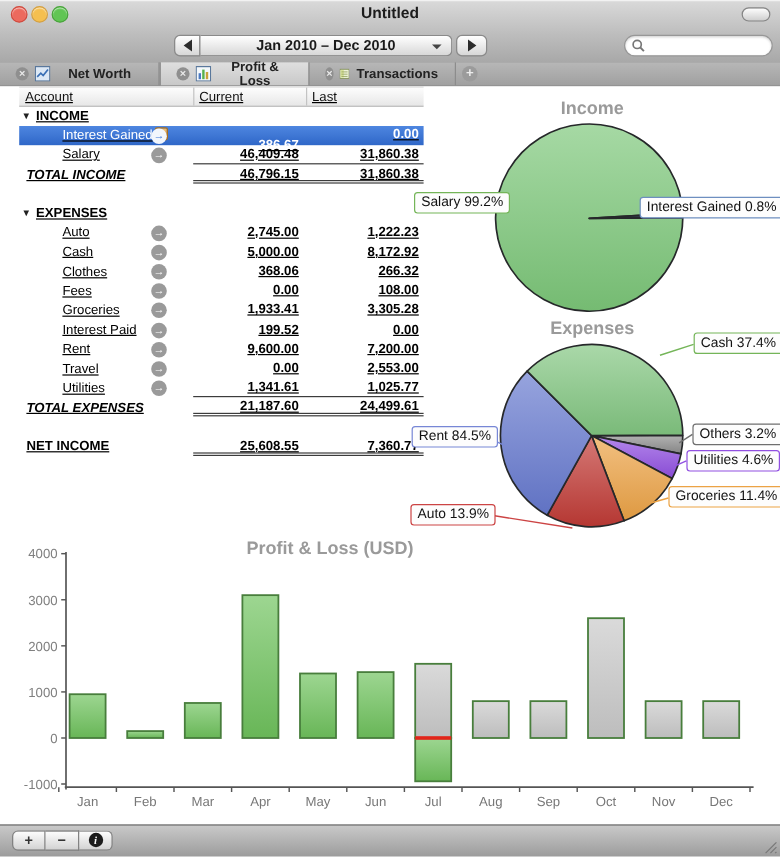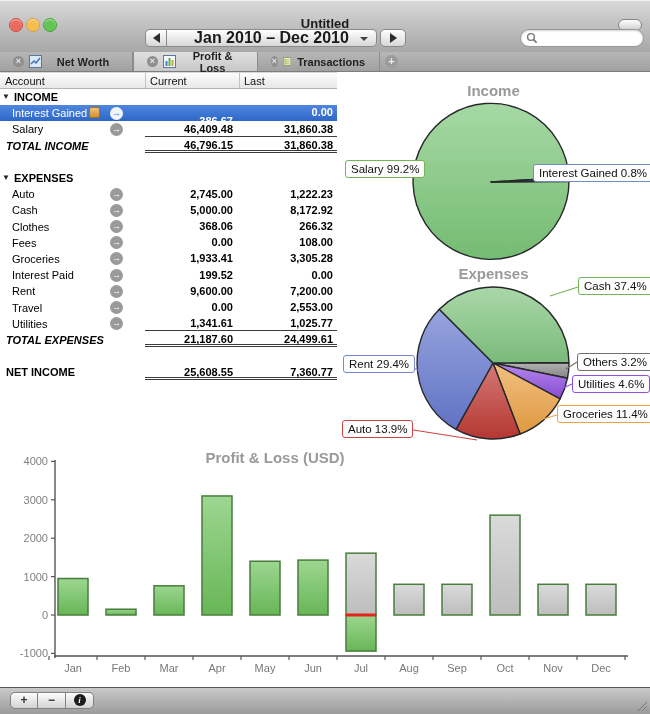--- a/index.html
+++ b/index.html
@@ -2,37 +2,37 @@
 <html><head>
 <meta charset="utf-8">
 <style>
   html,body{margin:0;padding:0;background:#e8e8e8;}
   #window{position:relative;width:650px;height:714px;overflow:hidden;
     font-family:"Liberation Sans","DejaVu Sans",sans-serif;background:#fff;}
   
   #chrome{position:absolute;left:0;top:0;width:650px;height:52px;
     background:linear-gradient(#dadada,#bdbdbd 55%,#a8a8a8);
     border-bottom:1px solid #6e6e6e;box-shadow:inset 0 1px 0 #f2f2f2;}
-  #titlebar{position:absolute;left:0;top:0;width:650px;height:22px;margin-top:13px;}
+  #titlebar{position:absolute;left:0;top:0;width:650px;height:22px;}
   .tl{position:absolute;top:5px;width:12px;height:12px;border-radius:50%;box-shadow:inset 0 1px 1px rgba(255,255,255,.6);}
   .tl.red{left:9px;background:#ec6a5e;border:1px solid #cf4a3e;}
   .tl.yellow{left:26px;background:#f5bf4f;border:1px solid #d3a043;}
   .tl.green{left:43px;background:#61c554;border:1px solid #47a33a;}
   #title{position:absolute;left:0;right:0;top:3px;text-align:center;font-size:13px;font-weight:bold;color:#1c1c1c;}
   #lozenge{position:absolute;right:8px;top:6px;width:22px;height:10px;border:1px solid #858585;border-radius:6px;
     background:linear-gradient(#fdfdfd,#cfcfcf);}
   #toolbar{position:absolute;left:0;top:22px;width:650px;height:30px;}
   .datenav{position:absolute;left:145px;top:7px;height:18px;display:flex;}
   .navbtn{width:22px;height:18px;border:1px solid #8a8a8a;background:linear-gradient(#ffffff,#d7d7d7);
     display:flex;align-items:center;justify-content:center;box-sizing:border-box;}
   .navbtn.prev{border-radius:5px 0 0 5px;}
   .navbtn.next{border-radius:0 5px 5px 0;margin-left:3px;width:26px;border-radius:5px;}
   .datefield{width:210px;height:18px;border:1px solid #8a8a8a;border-left:none;background:linear-gradient(#ffffff,#d7d7d7);
     border-radius:0 5px 5px 0;display:flex;align-items:center;justify-content:center;box-sizing:border-box;
-    font-size:16px;font-weight:bold;color:#1a1a1a;position:relative;}
+    font-size:12px;font-weight:bold;color:#1a1a1a;position:relative;}
   .tri-l{width:0;height:0;border-style:solid;border-width:5px 7px 5px 0;border-color:transparent #2c2c2c transparent transparent;}
   .tri-r{width:0;height:0;border-style:solid;border-width:5px 0 5px 7px;border-color:transparent transparent transparent #2c2c2c;}
   .caret{position:absolute;right:8px;top:7px;width:0;height:0;border-style:solid;border-width:4px 4px 0 4px;
     border-color:#444 transparent transparent transparent;}
   .search{position:absolute;left:520px;top:7px;width:122px;height:16px;border:1px solid #979797;border-radius:9px;
     background:#fff;display:flex;align-items:center;box-shadow:inset 0 1px 2px rgba(0,0,0,.18);}
   .search svg{margin-left:5px;}
   
   #tabbar{position:absolute;left:0;top:52px;width:650px;height:20px;
     background:linear-gradient(#b7b7b7,#a0a0a0);border-bottom:1px solid #7d7d7d;display:flex;box-sizing:border-box;}
@@ -40,37 +40,37 @@
   .tab.active{background:linear-gradient(#dfdfdf,#c8c8c8);border-left:1px solid #8c8c8c;}
   .tab .close{width:11px;height:11px;border-radius:50%;background:#8f8f8f;color:#e9e9e9;font-size:9px;line-height:11px;
     text-align:center;margin:0 5px 0 13px;font-weight:bold;}
   .tab .ticon{width:13px;height:13px;margin-right:6px;}
   .tab .tlabel{font-size:11px;font-weight:bold;color:#222;flex:1;text-align:center;padding-right:14px;}
   .addtab{width:13px;height:13px;border-radius:50%;background:#9b9b9b;color:#ececec;font-size:11px;line-height:12px;
     text-align:center;font-weight:bold;margin:3px 0 0 5px;}
   
   #content{position:absolute;left:0;top:72px;width:650px;height:615px;background:#fff;}
   
-  #acct-table{position:absolute;left:0;top:0;width:337px;font-size:11px;}
+  #acct-table{position:absolute;left:16px;top:0;width:337px;font-size:11px;text-decoration:underline;}
   #thead{display:flex;height:17px;background:linear-gradient(#fdfdfd,#e7e7e7);border-bottom:1px solid #b4b4b4;
     border-top:1px solid #d8d8d8;box-sizing:border-box;}
   #thead .hc{line-height:16px;color:#111;box-sizing:border-box;}
   #thead .h0{width:145px;padding-left:5px;}
   #thead .h1{width:94px;border-left:1px solid #c3c3c3;padding-left:4px;}
   #thead .h2{width:98px;border-left:1px solid #c3c3c3;padding-left:4px;}
   .trow{display:flex;height:16.2px;align-items:center;position:relative;}
   .trow.sel{background:linear-gradient(#4e86e0,#2f67c8);color:#fff;}
   .ca{width:145px;box-sizing:border-box;position:relative;height:16px;line-height:16px;}
   .cv{width:94px;box-sizing:border-box;text-align:right;padding-right:6px;font-weight:bold;height:15px;line-height:15px;}
   .cl{width:98px;box-sizing:border-box;text-align:right;padding-right:4px;font-weight:bold;height:15px;line-height:15px;}
   .rule .cv,.rule .cl{border-bottom:1px solid #3c3c3c;}
   .dtotal .cv,.dtotal .cl{border-bottom:3px double #3c3c3c;}
   .sec .ca{font-weight:bold;padding-left:14px;}
   .disc{position:absolute;left:2px;top:0px;font-size:8px;color:#222;}
-  .item .ca{padding-left:12px;}
+  .item .ca{padding-left:36px;}
   .tot .ca{font-weight:bold;padding-left:6px;}
   .tot.ital .ca{font-style:italic;}
   .arrowc{position:absolute;left:110px;top:1.5px;width:13px;height:13px;border-radius:50%;background:#9a9a9a;
     color:#fff;font-size:9px;line-height:13px;text-align:center;font-weight:bold;}
   .sel .arrowc{background:#f2f6fc;color:#3a76d6;}
   .badge{display:inline-block;width:9px;height:9px;background:linear-gradient(#f0c27a,#d98f2b);border:1px solid #a86f1f;
     border-radius:2px;vertical-align:-1px;margin-left:2px;}
   
   .chart-title{position:absolute;font-size:15px;font-weight:bold;color:#9a9a9a;text-align:center;}
   #charts-svg{position:absolute;left:0;top:0;}
@@ -408,21 +408,21 @@
 
     <div class="chart-title" style="left:337px;top:10px;width:313px">Income</div>
     <div class="chart-title" style="left:337px;top:193px;width:313px">Expenses</div>
     <div class="chart-title" style="left:0;top:377px;width:550px">Profit &amp; Loss (USD)</div>
   <div class="pie-label" style="left: 345px; top: 88px; border-color: rgb(116, 181, 88);">Salary 99.2%</div>
       <div class="pie-label" style="left: 533px; top: 92px; border-color: rgb(110, 143, 192);">Interest Gained 0.8%</div>
       <div class="pie-label" style="left: 577px; top: 281px; border-color: rgb(111, 111, 111);">Others 3.2%</div>
       <div class="pie-label" style="left: 572px; top: 303px; border-color: rgb(145, 80, 225);">Utilities 4.6%</div>
       <div class="pie-label" style="left: 557px; top: 333px; border-color: rgb(236, 163, 69);">Groceries 11.4%</div>
       <div class="pie-label" style="left: 342px; top: 348px; border-color: rgb(204, 68, 68);">Auto 13.9%</div>
-      <div class="pie-label" style="left: 343px; top: 283px; border-color: rgb(119, 135, 214);">Rent 29.4%</div>
+      <div class="pie-label" style="left: 343px; top: 283px; border-color: rgb(119, 135, 214);">Rent 84.5%</div>
       <div class="pie-label" style="left: 578px; top: 205px; border-color: rgb(116, 181, 88);">Cash 37.4%</div>
     </div>
 
   <div id="bottombar">
     <div id="segctl">
       <div class="segbtn first">+</div>
       <div class="segbtn">−</div>
       <div class="segbtn last"><span class="infodot">i</span></div>
     </div>
     <svg id="grip" width="14" height="14">

